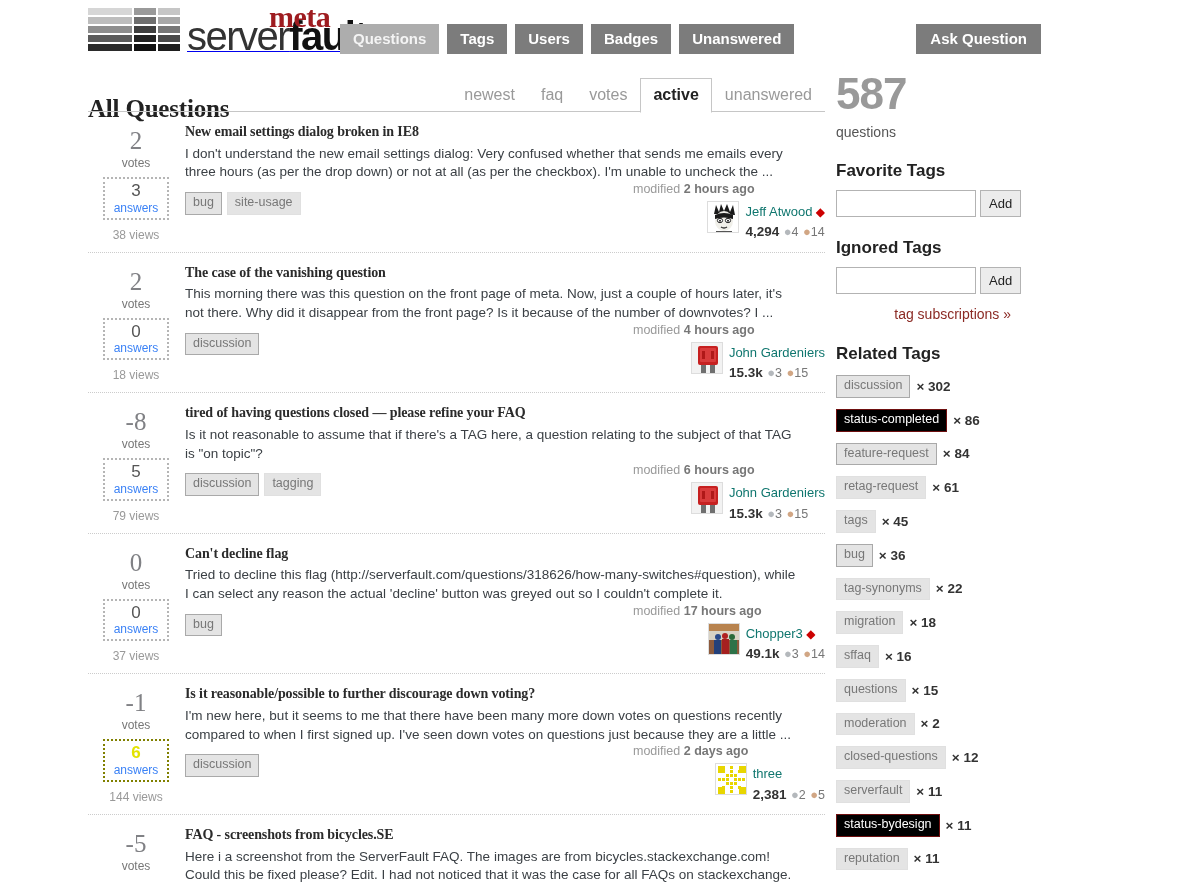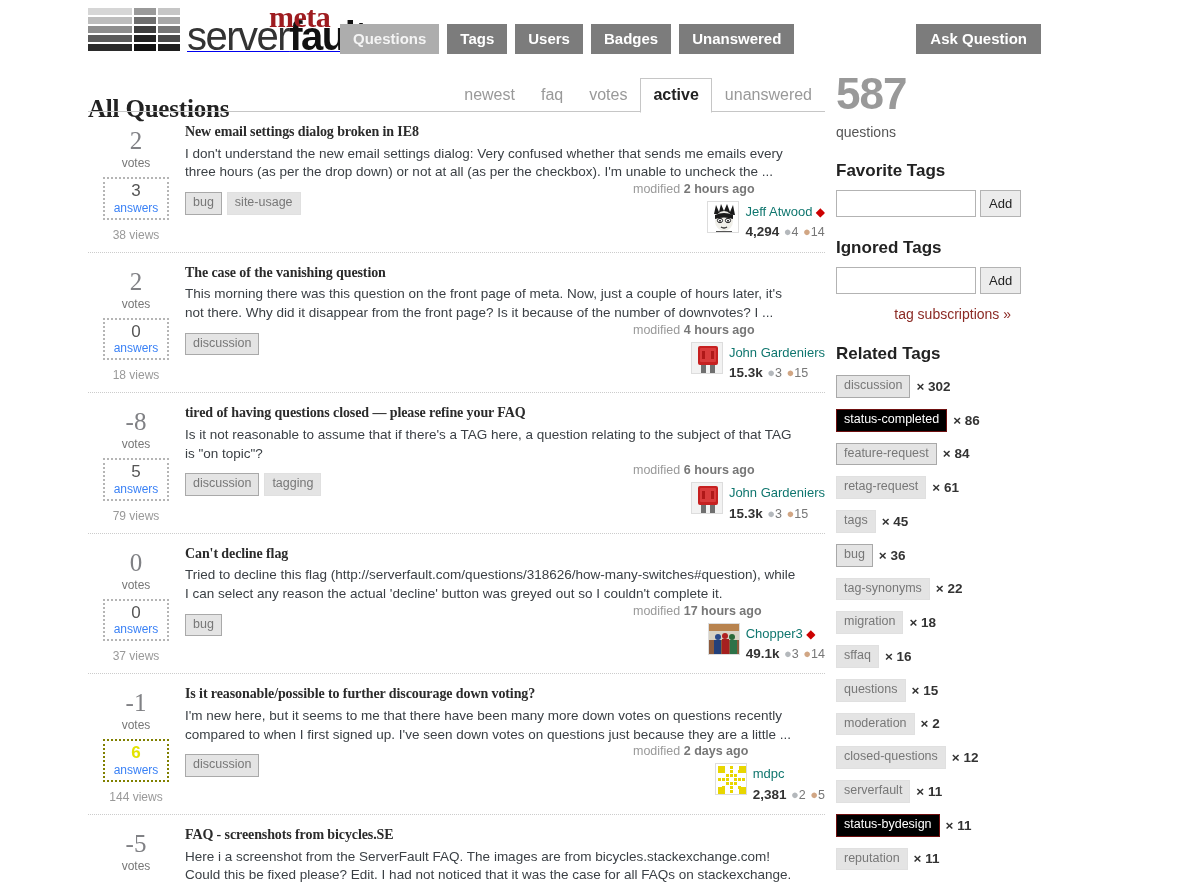--- a/index.html
+++ b/index.html
@@ -420,21 +420,21 @@
                     <rect x="18" y="18" width="3" height="3" fill="#e8d600"></rect>
                     <rect x="6" y="22" width="3" height="3" fill="#e8d600"></rect>
                     <rect x="14" y="22" width="3" height="3" fill="#e8d600"></rect>
                     <rect x="22" y="22" width="3" height="3" fill="#e8d600"></rect>
                     <rect x="2" y="26" width="3" height="3" fill="#e8d600"></rect>
                     <rect x="14" y="26" width="3" height="3" fill="#e8d600"></rect>
                     <rect x="26" y="26" width="3" height="3" fill="#e8d600"></rect>
                   </svg>
                 </a>
                 <div class="userinfo">
-                  <div><a class="username" href="#">mdpc</a></div>
+                  <div><a class="username" href="#">three</a></div>
                   <div><span class="rep">2,381</span> <span class="badge-s">●</span><span class="badge-cnt">2</span> <span class="badge-b">●</span><span class="badge-cnt">5</span></div>
                 </div>
               </div>
             </div>
           </div>
         </div>
         <div class="question">
           <div class="stats">
             <div class="votes-num">-5</div>
             <div class="votes-lbl">votes</div>

